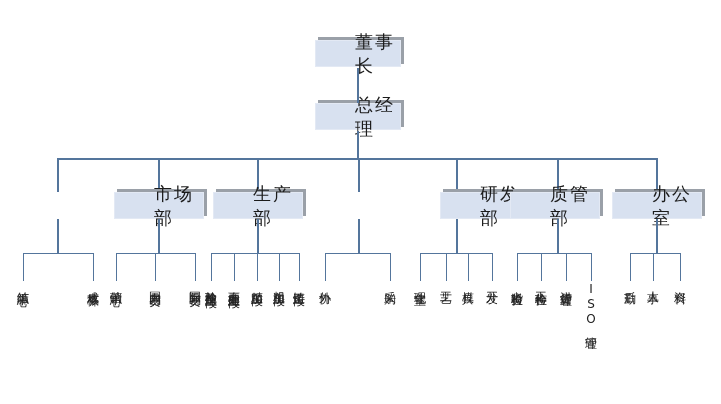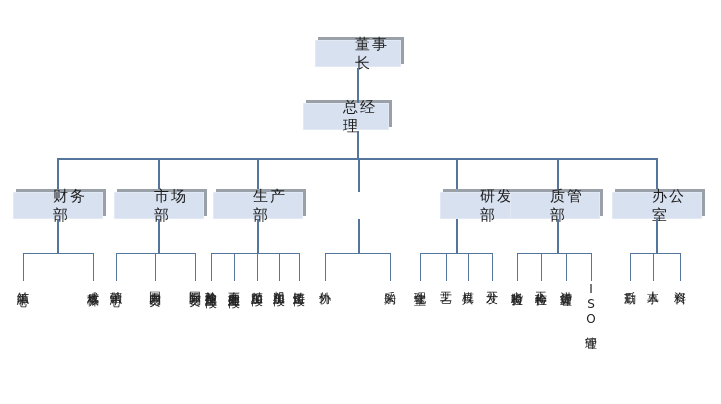--- a/index.html
+++ b/index.html
@@ -5,52 +5,51 @@
   html,body{margin:0;padding:0;background:#ffffff;}
   .canvas{
     position:relative;width:721px;height:404px;background:#ffffff;
     font-family:"DejaVu Sans","Liberation Sans",sans-serif;overflow:hidden;
   }
   .node{
     position:absolute;box-sizing:border-box;height:27px;
     background:#d8e1f0;border:1px solid #e3e9f4;
     box-shadow:3px -3px 0 0 #9aa0a8;
     display:flex;align-items:center;justify-content:center;
-    font-size:15px;color:#1b1b1b;letter-spacing:2px;padding-left:39px;
+    font-size:18px;color:#1b1b1b;letter-spacing:2px;padding-left:39px;
   }
   .node-top{width:86px;}
   .node-dept{width:90px;}
   .line{position:absolute;background:#54759c;}
   .vlabel{
     position:absolute;writing-mode:vertical-rl;text-orientation:upright;
     font-size:12px;line-height:14px;letter-spacing:1px;color:#222222;
     white-space:nowrap;
   }
 </style>
 </head>
 <body>
 
 <div class="canvas">
 
   <div class="node node-top" style="left:315px;top:40px;">董事长</div>
-  <div class="node node-top" style="left:303px;top:103px;font-family:Liberation Serif, serif;">总经理</div>
+  <div class="node node-top" style="left:315px;top:103px;font-family:Liberation Serif, serif;">总经理</div>
 
   <div class="line" style="left:357px;top:68px;width:2px;height:35px;"></div>
   <div class="line" style="left:357px;top:131px;width:2px;height:28px;"></div>
   <div class="line" style="left:57px;top:158px;width:601px;height:2px;"></div>
 
   <div class="line" style="left:57px;top:158px;width:2px;height:34px;"></div>
   <div class="line" style="left:158px;top:158px;width:2px;height:34px;"></div>
   <div class="line" style="left:257px;top:158px;width:2px;height:34px;"></div>
   <div class="line" style="left:358px;top:158px;width:2px;height:34px;"></div>
   <div class="line" style="left:456px;top:158px;width:2px;height:34px;"></div>
   <div class="line" style="left:557px;top:158px;width:2px;height:34px;"></div>
   <div class="line" style="left:656px;top:158px;width:2px;height:34px;"></div>
 
-  <div class="node node-dept" style="left:13px;top:192px;">财务部</div>
   <div class="node node-dept" style="left:213px;top:192px;">生产部</div>
   <div class="node node-dept" style="left:114px;top:192px;">市场部</div>
   <div class="node node-dept" style="left:412px;top:192px;margin-left:28px;">研发部</div>
   <div class="node node-dept" style="left:510px;top:192px;">质管部</div>
   <div class="node node-dept" style="left:612px;top:192px;">办公室</div>
 
   <div class="line" style="left:57px;top:219px;width:2px;height:35px;"></div>
   <div class="line" style="left:158px;top:219px;width:2px;height:35px;"></div>
   <div class="line" style="left:257px;top:219px;width:2px;height:35px;"></div>
   <div class="line" style="left:358px;top:219px;width:2px;height:35px;"></div>

